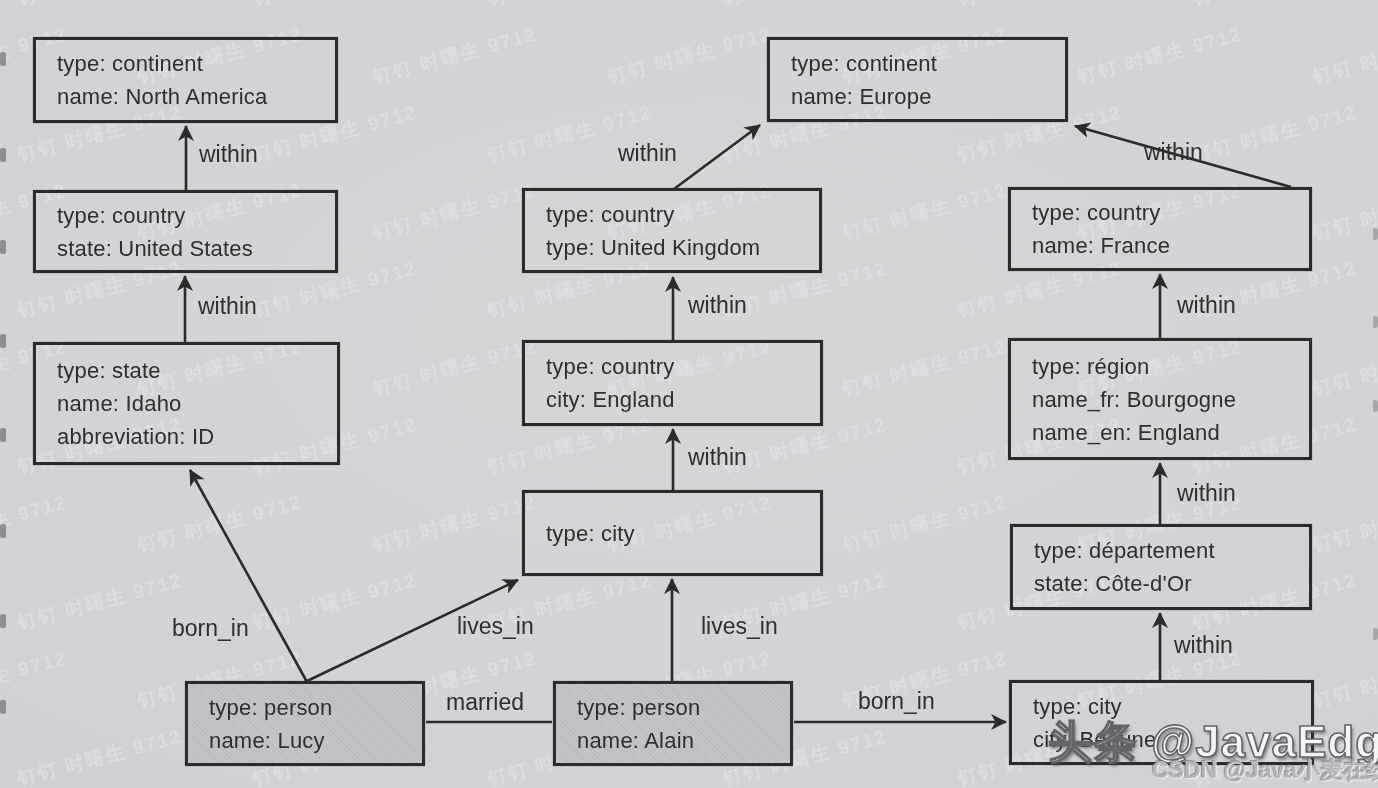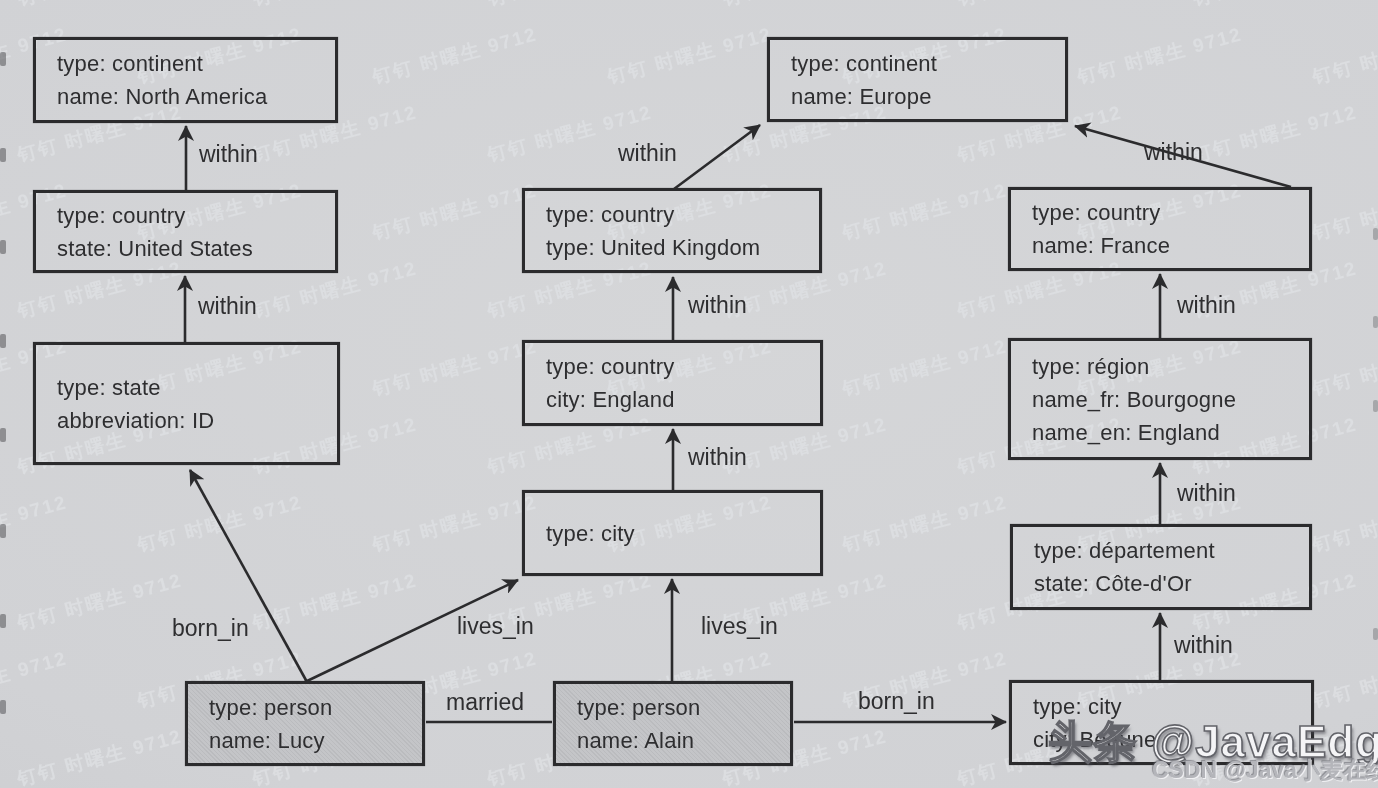--- a/index.html
+++ b/index.html
@@ -141,20 +141,21 @@
       <div class="node" style="left: 33px; top: 37px; width: 305px; height: 86px;">
         <div>type: continent</div>
         <div>name: North America</div>
       </div>
       <div class="node" style="left: 33px; top: 190px; width: 305px; height: 83px;">
         <div>type: country</div>
         <div>state: United States</div>
       </div>
       <div class="node" style="left: 33px; top: 342px; width: 307px; height: 123px;">
         <div>type: state</div>
+        <div>name: Idaho</div>
         <div>abbreviation: ID</div>
       </div>
       <div class="node" style="left: 767px; top: 37px; width: 301px; height: 85px;">
         <div>type: continent</div>
         <div>name: Europe</div>
       </div>
       <div class="node" style="left: 522px; top: 188px; width: 300px; height: 85px;">
         <div>type: country</div>
         <div>type: United Kingdom</div>
       </div>

